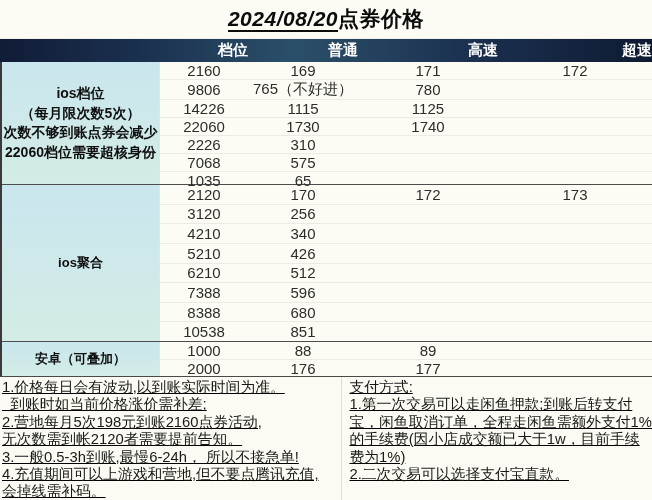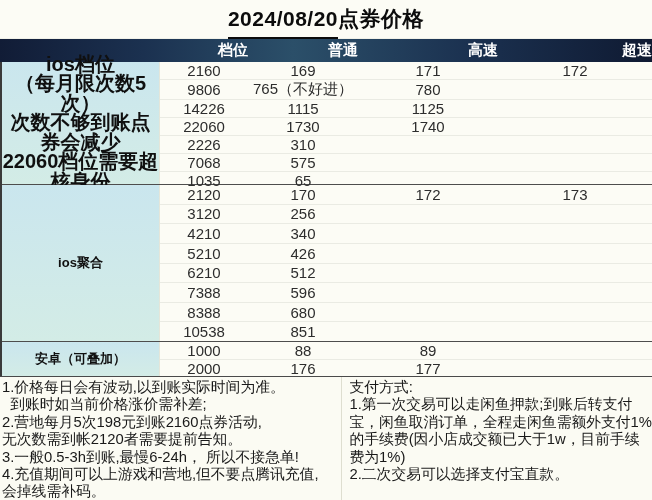--- a/index.html
+++ b/index.html
@@ -5,21 +5,21 @@
   html,body { margin:0; padding:0; }
   .page {
     width:652px; height:500px; background:#fcfcf5; overflow:hidden;
     font-family:"Liberation Sans","DejaVu Sans",sans-serif; position:relative;
     box-sizing:border-box;
   }
   
   .title-bar { height:38px; display:flex; align-items:center; justify-content:center;
     border-bottom:1px solid #f1f1e8; }
   .title { font-size:21px; font-weight:bold; color:#0c0c0c; letter-spacing:0.5px; }
-  .title-date { border-bottom:2.5px solid #0c0c0c; padding-bottom:7px; }
+  .title-date { border-bottom:2.5px solid #0c0c0c; padding-bottom:0;font-style:italic; }
   
   .thead {
     height:23px; display:flex; align-items:center;
     background:linear-gradient(90deg,#111c36 0%,#1b3150 22%,#2b4f69 45%,#1b3150 72%,#0f1a32 100%);
   }
   .thead .hcell { color:#ffffff; font-weight:bold; font-size:15px; text-align:right; }
   .col-label { width:160px; }
   .col0 { width:88px; } .col1 { width:110px; } .col2 { width:140px; } .col3 { width:154px; }
   
   .tbody { border-left:2px solid #3a3a3a; box-sizing:border-box; }
@@ -28,32 +28,32 @@
   .section.s0 { height:122px; }
   .section.s1 { height:157px; }
   .section.s2 { height:35px; }
   .label-cell {
     width:158px; box-sizing:border-box; display:flex; flex-direction:column;
     justify-content:center; align-items:center; text-align:center;
     font-weight:bold; color:#101010;
     background:linear-gradient(180deg,#cae6ee 0%,#d3ece6 100%);
     border-right:1px solid #e4e6da;
   }
-  .s0 .label-cell { font-size:20px; line-height:19.5px; }
+  .s0 .label-cell { font-size:14px; line-height:19.5px; }
   .s1 .label-cell, .s2 .label-cell { font-size:13px; }
   .rows { flex:1; display:flex; flex-direction:column; }
   .row { flex:1; display:flex; align-items:center;
     border-bottom:1px solid rgba(200,204,196,0.35); }
   .row:last-child { border-bottom:none; }
   .cell { text-align:center; font-size:15px; color:#2d2d2d; white-space:nowrap; }
   .cell.c0 { width:88px; } .cell.c1 { width:110px; }
   .cell.c2 { width:140px; } .cell.c3 { width:154px; }
   
   .footnotes { display:flex; height:125px; border-top:1.5px solid #4a4a4a;
-    background:#fbfbf3; box-sizing:border-box; }
+    background:#fbfbf3; box-sizing:border-box;text-decoration:underline; }
   .fn-left { width:350px; padding:2px 0 0 2px; box-sizing:border-box; }
   .fn-right { flex:1; border-left:1px solid #deded0; padding:2px 0 0 7px; box-sizing:border-box;margin-left:16px; }
   .fn-line { font-size:14.8px; line-height:17.4px; color:#191919; white-space:pre; }
 </style>
 </head>
 <body>
 
 <div class="page">
 
   <div class="title-bar">

